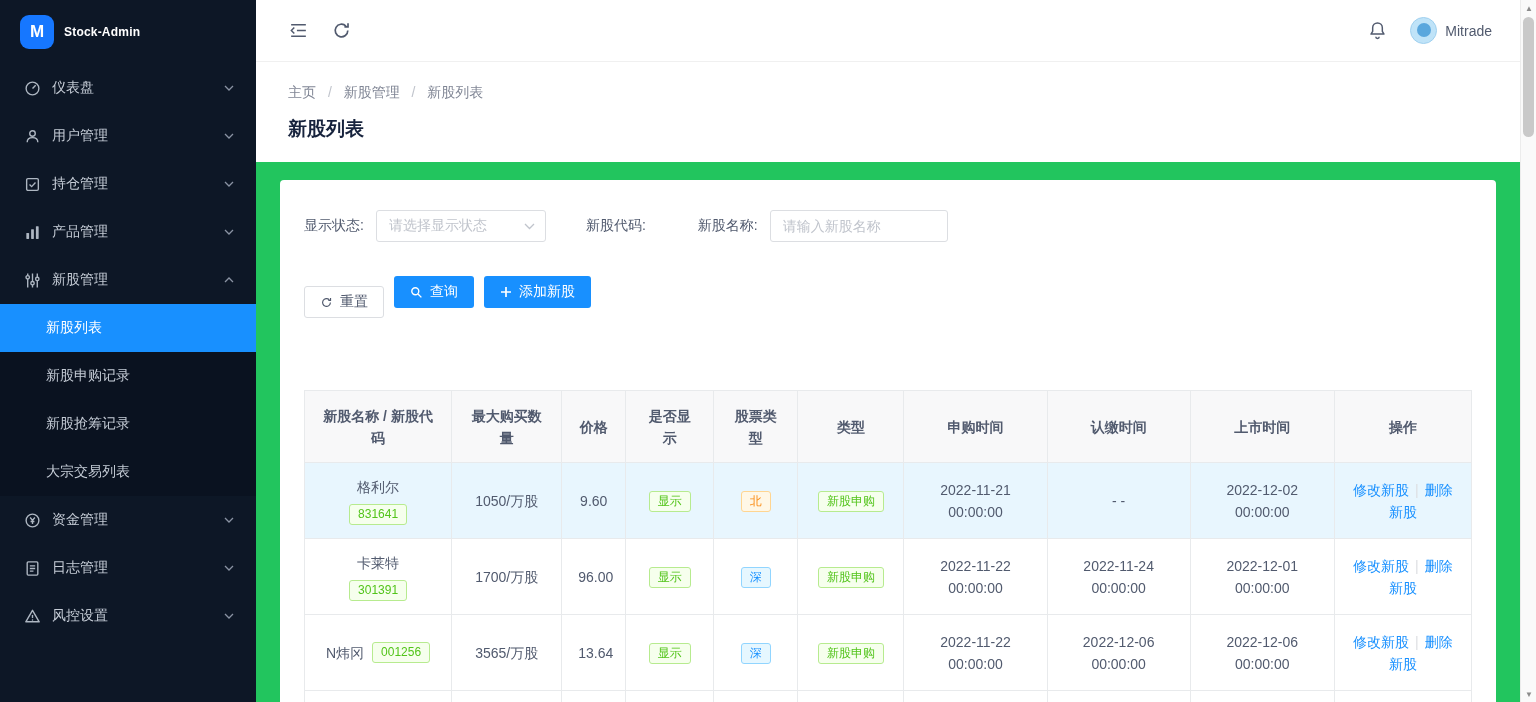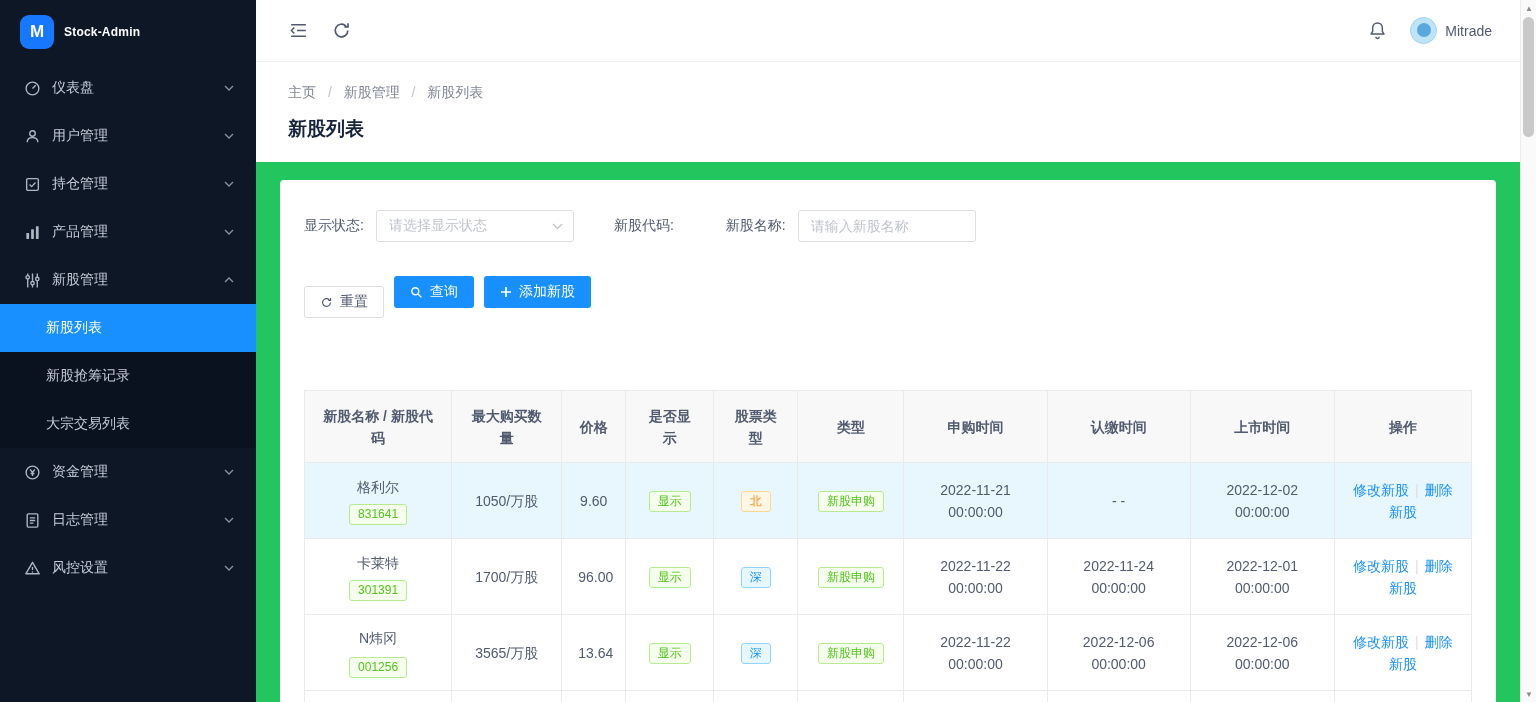--- a/index.html
+++ b/index.html
@@ -34,42 +34,42 @@
   .bc-sep { margin:0 8px; color:#c0c4cc; }
   .bc-current { color:#808695; }
   .page-title { margin-top:14px; font-size:19px; font-weight:bold; color:#17233d; }
 
   .card { margin:18px 24px 0 24px; background:#fff; border-radius:4px; padding:30px 24px 40px 24px; min-height:620px; }
 
   
   .filters { display:flex; align-items:center; }
   .f-group { display:flex; align-items:center; margin-right:40px; }
   .f-label { margin-right:12px; color:#515a6e; white-space:nowrap; }
-  .f-select { width:198px; height:32px; border:1px solid #dcdee2; border-radius:3px; background:#fff; display:flex; align-items:center; padding:0 10px 0 12px; color:#c0c4cc; cursor:pointer; }
+  .f-select { width:170px; height:32px; border:1px solid #dcdee2; border-radius:3px; background:#fff; display:flex; align-items:center; padding:0 10px 0 12px; color:#c0c4cc; cursor:pointer; }
   .f-select .sel-chev { margin-left:auto; display:inline-flex; color:#c0c4cc; }
   .f-input { width:178px; height:32px; border:1px solid #dcdee2; border-radius:3px; padding:0 12px; font-size:14px; color:#515a6e; outline:none; font-family:inherit; }
   .f-input::placeholder { color:#c0c4cc; }
 
   .btn-row { margin-top:24px; display:flex; align-items:center; }
   .btn { height:32px; border-radius:3px; display:inline-flex; align-items:center; padding:0 15px; font-size:14px; cursor:pointer; border:1px solid transparent; }
   .btn .b-icon { display:inline-flex; margin-right:7px; }
   .btn-default { background:#fff; border-color:#dcdee2; color:#515a6e; margin-right:10px;margin-top:20px; }
   .btn-primary { background:#1890ff; color:#fff; margin-right:10px; }
 
   
   .table-wrap { margin-top:72px; }
   table { width:100%; border-collapse:collapse; table-layout:fixed; }
   col.c1{width:147px} col.c2{width:110px} col.c3{width:64px} col.c4{width:88px} col.c5{width:84px}
   col.c6{width:106px} col.c7{width:143px} col.c8{width:143px} col.c9{width:144px} col.c10{width:137px}
   th, td { border:1px solid #e8eaec; text-align:center; vertical-align:middle; padding:12px 16px; line-height:22px; }
   th { background:#f8f8f9; color:#515a6e; font-weight:600; height:72px; }
   td { color:#515a6e; height:76px; }
   tr.highlight td { background:#e8f6fe; }
   .name-cell { display:flex; flex-direction:column; align-items:center; gap:6px; }
-  .name-cell.inline { flex-direction:column; gap:8px; }
+  .name-cell.inline { flex-direction:row; justify-content:center; gap:8px; }
   .tag { display:inline-block; padding:0 8px; font-size:12px; line-height:19px; border-radius:3px; border:1px solid transparent; white-space:nowrap; }
   .tag[data-color="green"]  { background:#f6ffed; border-color:#b7eb8f; color:#52c41a; }
   .tag[data-color="orange"] { background:#fff7e6; border-color:#ffd591; color:#fa8c16; }
   .tag[data-color="blue"]   { background:#e6f7ff; border-color:#91d5ff; color:#1890ff; }
   .tag[data-color="purple"] { background:#f9f0ff; border-color:#d3adf7; color:#722ed1; }
   .dt span { display:block; }
   .op-link { color:#1890ff; cursor:pointer; }
   .op-sep { color:#dcdee2; margin:0 6px; }
 
   
@@ -162,20 +162,23 @@
     <span class="chev">
         <svg width="10" height="6" viewBox="0 0 10 6" fill="none" stroke="currentColor" stroke-width="1.3">
           <polyline points="1,5 5,1 9,5"></polyline>
         </svg>
       </span>
   </div>
 
   <div class="submenu">
     <div class="submenu-item active">
       <span>新股列表</span>
+    </div>
+    <div class="submenu-item">
+      <span>新股申购记录</span>
     </div>
     <div class="submenu-item">
       <span>新股抢筹记录</span>
     </div>
     <div class="submenu-item">
       <span>大宗交易列表</span>
     </div>
   </div>
 
   <div class="menu-item">

